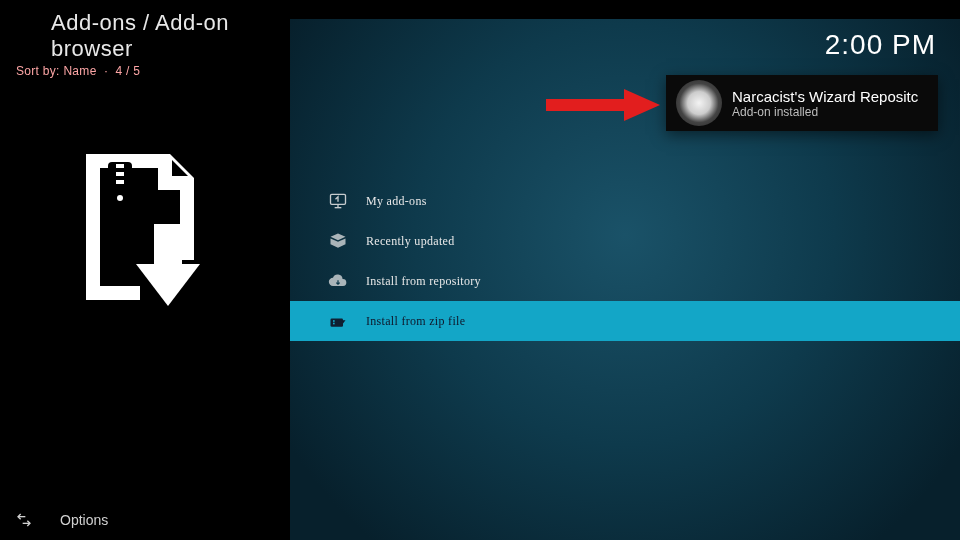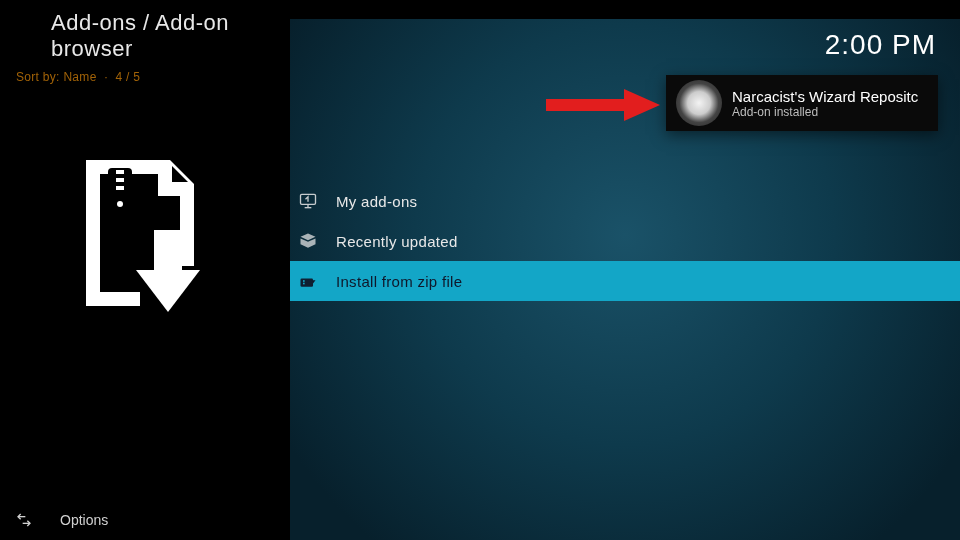--- a/index.html
+++ b/index.html
@@ -4,35 +4,35 @@
 <style>
 * { margin:0; padding:0; box-sizing:border-box; }
 html,body { width:960px; height:540px; font-family:Arial,Helvetica,sans-serif; overflow:hidden; }
 body { display:flex; background:#000; color:#fff; }
 
 
 .sidebar { width:290px; height:540px; background:#000; position:relative; }
 
 .crumb { padding:10px 16px 0 16px; }
 .crumb-text { font-size:22px; font-weight:300; color:#e8e8e8; letter-spacing:0.5px;margin-left:35px; }
-.sortline { font-size:12px; color:#a16207; margin-top:8px; letter-spacing:0.3px; }
+.sortline { font-size:12px; color:#fca5a5; margin-top:2px; letter-spacing:0.3px; }
 
 .iconbox { margin-top:70px; display:flex; justify-content:center; }
 
 .footer { position:absolute; bottom:12px; left:16px; display:flex; align-items:center; gap:28px; }
 .footer svg { width:16px; height:16px; }
 .footer-label { font-size:14px; color:#d0d0d0; font-weight:300; }
 
 
 .main { flex:1; height:540px; background:radial-gradient(circle at 50% 40%, #1a5268 0%, #0e3a4c 45%, #07202c 85%); position:relative;margin-top:19px; }
 
 .clock { position:absolute; top:10px; right:24px; font-size:28px; font-weight:300; letter-spacing:1px; color:#fff; }
 
 .menu { position:absolute; left:0; top:162px; width:100%; }
-.row { height:40px; display:flex; align-items:center; padding-left:8px; gap:18px; color:#e8e8e8; font-size:15px; font-weight:300; letter-spacing:0.3px; }
+.row { height:40px; display:flex; align-items:center; padding-left:38px; gap:18px; color:#e8e8e8; font-size:12px; font-weight:300; letter-spacing:0.3px;font-family:Liberation Serif, serif; }
 .row.selected { background:#13a6c7; color:#0f172a; }
 .row-icon { width:20px; height:20px; display:flex; align-items:center; justify-content:center; opacity:0.85; }
 .row.selected .row-icon { opacity:1; }
 .row-icon svg { width:20px; height:20px; }
 
 
 .toast { position:absolute; top:56px; right:22px; width:272px; height:56px; background:#0a0a0a; border-radius:0; display:flex; align-items:center; padding:5px 10px; box-shadow:0 4px 14px rgba(0,0,0,0.5); }
 .toast-thumb { width:46px; height:46px; border-radius:50%; background:radial-gradient(circle,#f3f3f3 0%,#ccc 35%,#444 60%,#222 100%); flex-shrink:0; }
 .toast-body { padding-left:10px; overflow:hidden; }
 .toast-title { font-size:15px; color:#fff; white-space:nowrap; overflow:hidden; }
@@ -103,20 +103,29 @@
 
     <div class="row">
       <span class="row-icon">
         <svg viewBox="0 0 24 24" fill="currentColor">
             <path d="M12 3l9 4-9 4-9-4 9-4zm-9 6l9 4v7l-9-4V9zm18 0v7l-9 4v-7l9-4z" opacity="0.85"></path>
           </svg>
       </span>
       <span>Recently updated</span>
     </div>
 
+    <div class="row">
+      <span class="row-icon">
+        <svg viewBox="0 0 24 24" fill="currentColor">
+            <path d="M6 18a5 5 0 010-10 6 6 0 0111.5 1.5A4 4 0 0118 18H6z" opacity="0.85"></path>
+            <path d="M12 11v5m0 0l-2-2m2 2l2-2" stroke="#0e3a4c" stroke-width="1.5" fill="none"></path>
+          </svg>
+      </span>
+      <span>Install from repository</span>
+    </div>
 
     <div class="row selected">
       <span class="row-icon">
         <svg viewBox="0 0 24 24" fill="currentColor">
             <rect x="3" y="9" width="15" height="10" rx="1.5" opacity="0.95"></rect>
             <path d="M18 11h3l-3 4v-4z"></path>
             <rect x="6" y="11" width="2" height="2" fill="#13a6c7"></rect>
             <rect x="6" y="14" width="2" height="2" fill="#13a6c7"></rect>
           </svg>
       </span>

